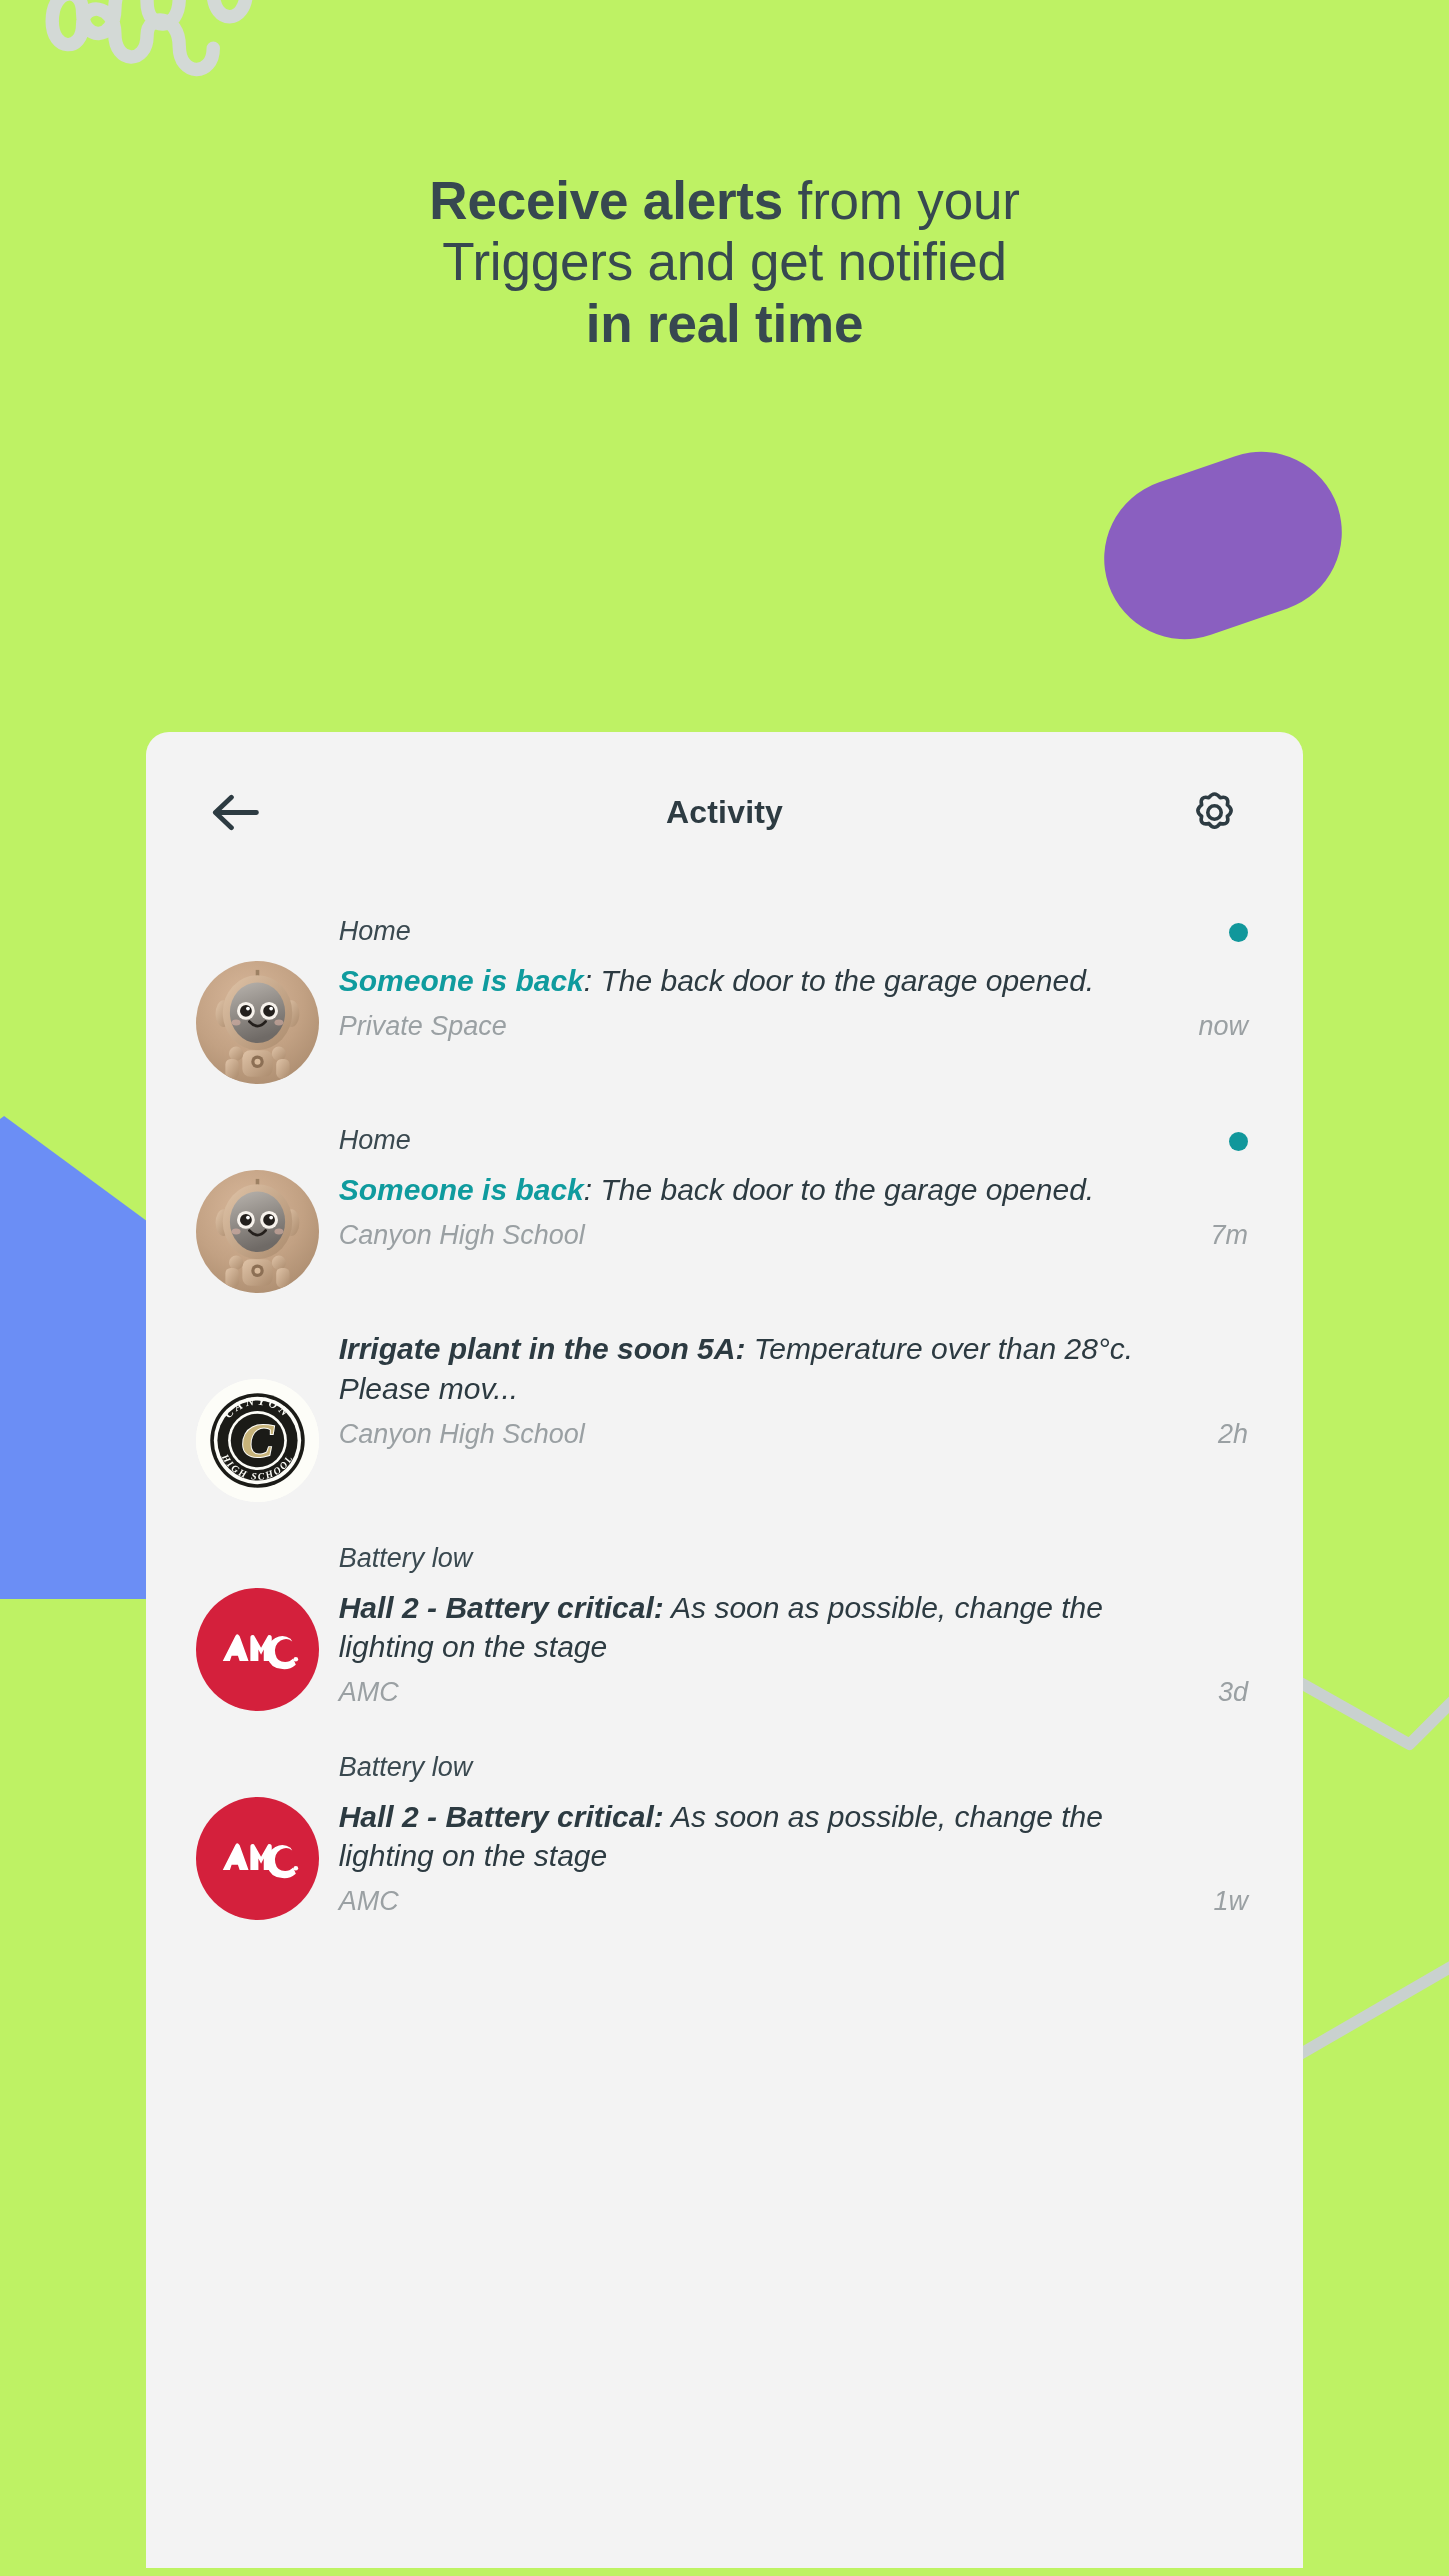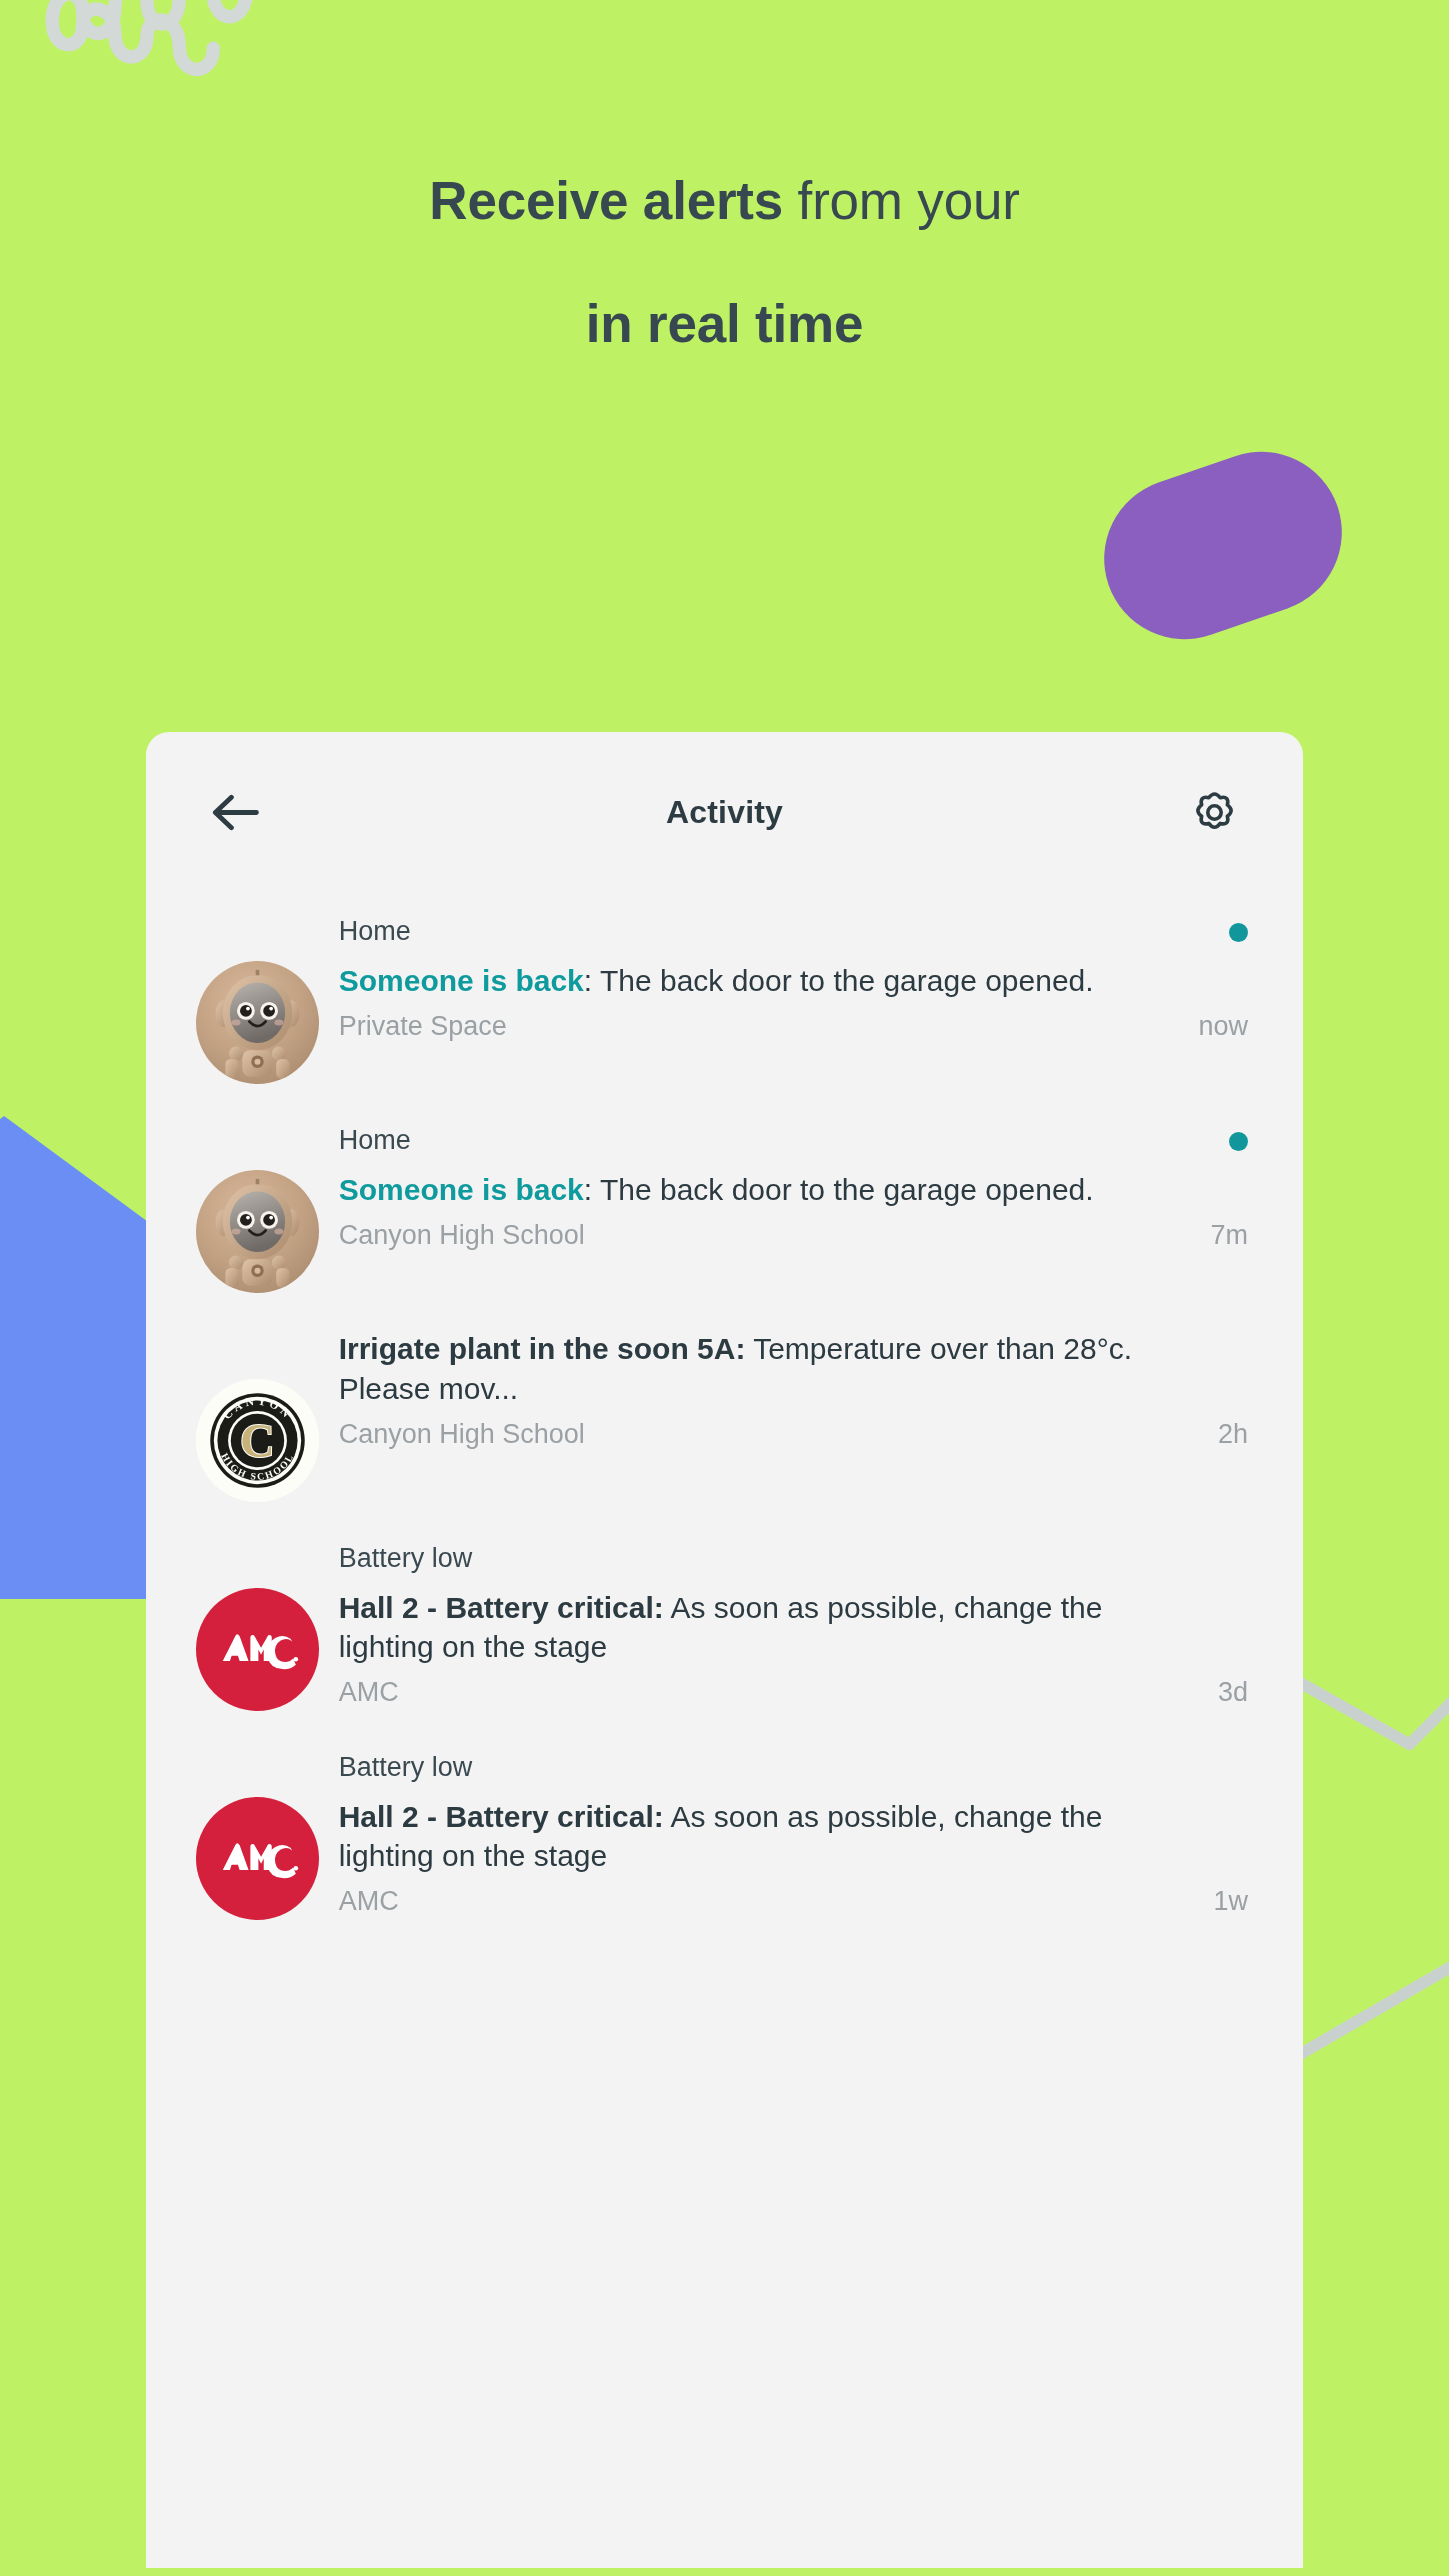--- a/index.html
+++ b/index.html
@@ -73,21 +73,21 @@
   #card-title {
     flex: 1 1 auto;
     text-align: center;
     font-size: 32px;
     font-weight: 700;
     color: #2d3b42;
     letter-spacing: 0.2px;
   }
 
   
-  #notification-list { padding: 0 0 0 0; }
+  #notification-list { padding: 0 0 0 0; font-style: italic; }
 
   .notif-row {
     display: flex;
     align-items: flex-start;
     padding: 18px 55px 18px 50px;
     cursor: pointer;
   }
 
   .notif-avatar {
     flex: 0 0 auto;
@@ -166,21 +166,21 @@
   </svg>
 
   <svg class="deco" id="grey-chevrons" viewBox="0 0 190 640">
     <path d="M0 48 L128 120 L190 58" fill="none" stroke="#c9d1cf" stroke-width="13" stroke-linecap="round" stroke-linejoin="round"></path>
     <path d="M0 470 L190 360" fill="none" stroke="#c9d1cf" stroke-width="13" stroke-linecap="round" stroke-linejoin="round"></path>
     <path d="M2 0 L2 640" fill="none" stroke="#e9edec" stroke-width="6"></path>
   </svg>
 
   <h1 id="headline">
     <b>Receive alerts</b><span> from your</span><br>
-    <br>
+    <span>Triggers and get notified</span><br>
     <b>in real time</b>
   </h1>
 
   <div id="activity-card">
 
     <div id="card-header">
       <div id="back-button">
         <svg width="50" height="43" viewBox="0 0 56 48">
           <path d="M52 24 H8 M24 7 L6 24 L24 41" fill="none" stroke="#2d3b42" stroke-width="5.4" stroke-linecap="round" stroke-linejoin="round"></path>
         </svg>

